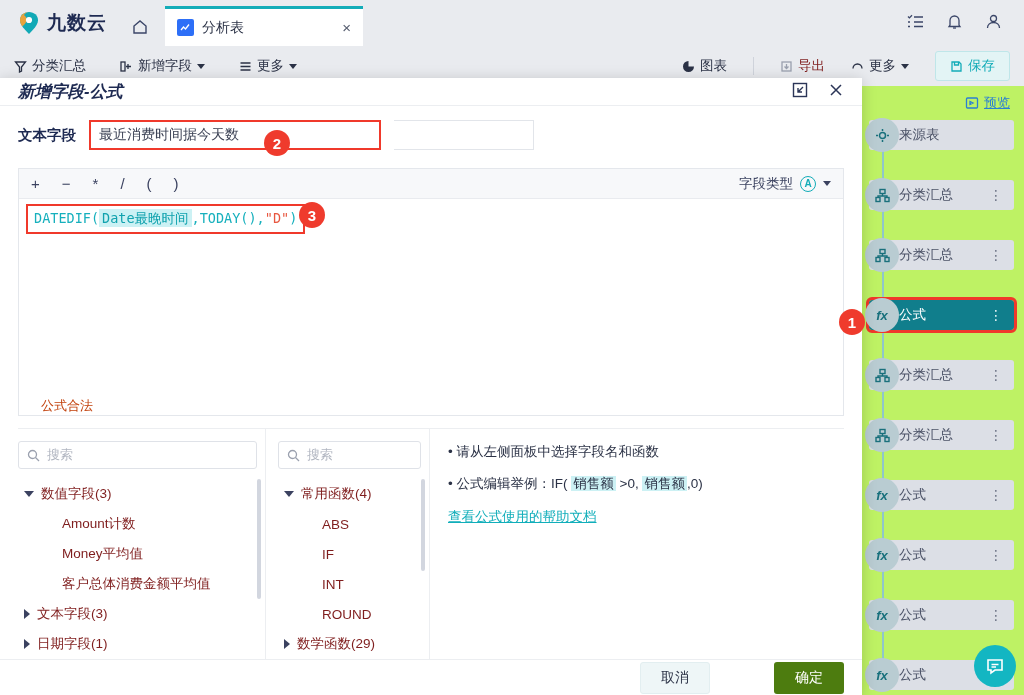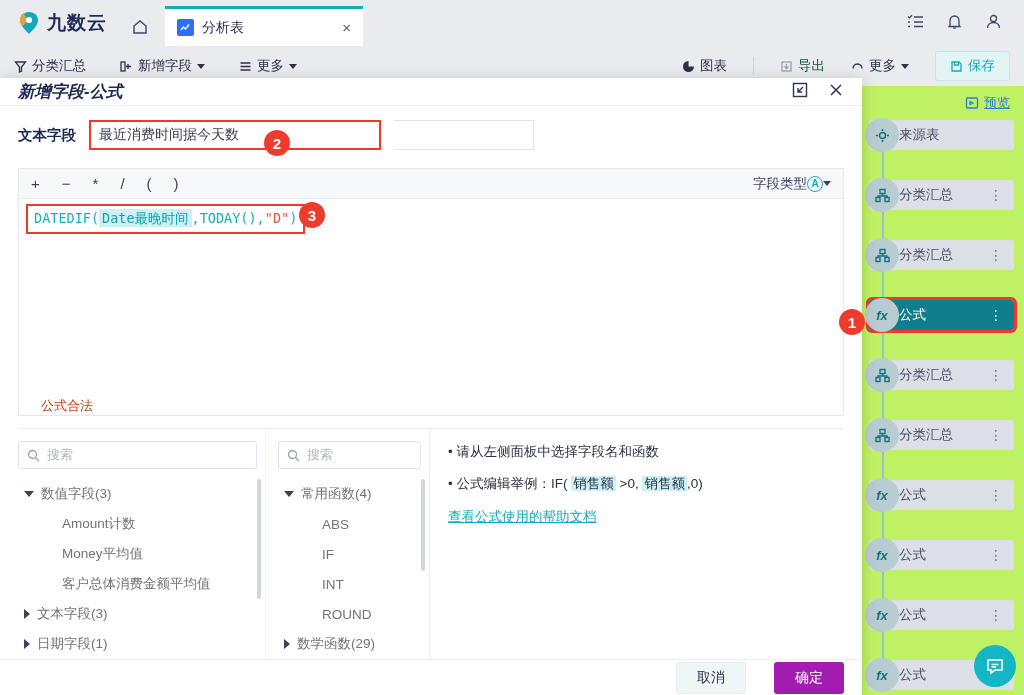--- a/index.html
+++ b/index.html
@@ -42,21 +42,21 @@
     font-size: 13.5px; color: #2b3246;
   }
   .tb-item { display: flex; align-items: center; gap: 5px; margin-right: 34px; }
   .tb-right { margin-left: auto; display: flex; align-items: center; gap: 26px; }
   .tb-sep { width:1px; height:18px; background:#cfd3db; }
   .tb-save {
     display:flex; align-items:center; gap:5px;
     background:#e3f4f5; color:#13acb8; border:1px solid #bfe6e9;
     padding: 5px 14px; border-radius: 3px; font-size:13.5px;
   }
-  .tb-muted { color: #14532d; }
+  .tb-muted { color: #7f1d1d; }
   .caret { border-left:4px solid transparent; border-right:4px solid transparent; border-top:5px solid currentColor; display:inline-block; }
 
   
   .sidebar {
     position: absolute; top: 86px; right: 0; width: 164px; height: 609px;
     background: #bef264; padding-top: 6px;
     border-left: 1px solid #dfe2e8;
   }
   .preview-row { display:flex; align-items:center; justify-content:flex-end; gap:5px; padding: 2px 14px 8px 0; }
   .preview-link { color:#2a7fd4; font-size:13px; text-decoration: underline; }
@@ -105,21 +105,21 @@
     outline: 2px solid #f0392b; outline-offset: -1px;
   }
   .name-input-tail { width: 140px; height: 30px; border:1px solid #e2e5ea; border-left:none; }
 
   .formula-box { margin: 6px 18px 0 18px; border:1px solid #e4e7ec; flex:0 0 auto; }
   .formula-tools {
     height: 30px; background:#f7f8fa; border-bottom:1px solid #e9ebef;
     display:flex; align-items:center; padding: 0 12px; gap: 22px;
     color:#3b4260; font-size:15px;
   }
-  .ftools-right { margin-left:auto; display:flex; align-items:center; font-size:13.5px; color:#3b4260; }
+  .ftools-right { margin-left:auto; display:flex; align-items:center; gap:7px; font-size:13.5px; color:#3b4260; }
   .type-badge {
     width:16px;height:16px;border-radius:50%;border:1.5px solid #13acb8;color:#13acb8;
     font-size:10px; display:flex;align-items:center;justify-content:center;font-weight:700;
   }
   .formula-area { height: 192px; padding: 8px 10px; position:relative; background:#fff; }
   .formula-line {
     display:inline-block; font-family:"DejaVu Sans Mono","Liberation Mono",monospace;
     font-size:13.5px; color:#16b0bd; padding: 3px 5px;
     outline: 2px solid #f0392b; outline-offset: 1px;
     white-space: nowrap;
@@ -134,39 +134,39 @@
   .panel-fields { width: 248px; padding: 12px 8px 0 0; border-right:1px solid #eceef1; }
   .panel-funcs { width: 164px; padding: 12px 8px 0 12px; border-right:1px solid #eceef1; }
   .panel-help { flex:1; padding: 14px 0 0 18px; }
 
   .searchbox {
     display:flex; align-items:center; gap:7px; height: 28px;
     border:1px solid #dfe2e8; border-radius:3px; padding: 0 8px; margin-bottom: 10px;
   }
   .searchbox .ph { color:#b0b5c0; font-size:13px; }
 
-  .tree { font-size:13.5px; color:#737373; }
+  .tree { font-size:13.5px; color:#7f1d1d; }
   .tnode { display:flex; align-items:center; gap:7px; height: 30px; padding-left: 6px; }
   .tnode.child { padding-left: 44px; }
   .tri { width:0;height:0; display:inline-block; }
   .tri.open { border-left:5px solid transparent; border-right:5px solid transparent; border-top:6px solid #3b4260; }
   .tri.closed { border-top:5px solid transparent; border-bottom:5px solid transparent; border-left:6px solid #3b4260; }
   .tscroll { position:absolute; top: 50px; right: 4px; width:4px; border-radius:2px; background:#d2d6df; }
 
   .help-line { font-size:13.5px; color:#2b3246; margin-bottom: 14px; }
   .help-hl { background:#ccf1f4; color:#2b3246; padding: 0 2px; }
   .help-link { color:#11aeba; font-size:13.5px; text-decoration: underline; }
 
   .modal-foot {
     margin-top:auto; height: 56px; border-top:1px solid #eceef1;
     display:flex; align-items:center; justify-content:flex-end; gap: 28px; padding-right: 18px;
   }
   .btn { height: 32px; min-width: 70px; border-radius:3px; font-size:14px; display:flex; align-items:center; justify-content:center; }
   .btn-cancel { background:#eef6f7; color:#2b3246; border:1px solid #e2eef0; }
-  .btn-ok { background:#a21caf; color:#ffffff; }
+  .btn-ok { background:#4d7c0f; color:#ffffff;margin-left:36px; }
 </style>
 </head>
 <body>
 
 <div id="root">
 
   <div class="app-bg">
 
     <div class="topbar">
       <div class="brand">

